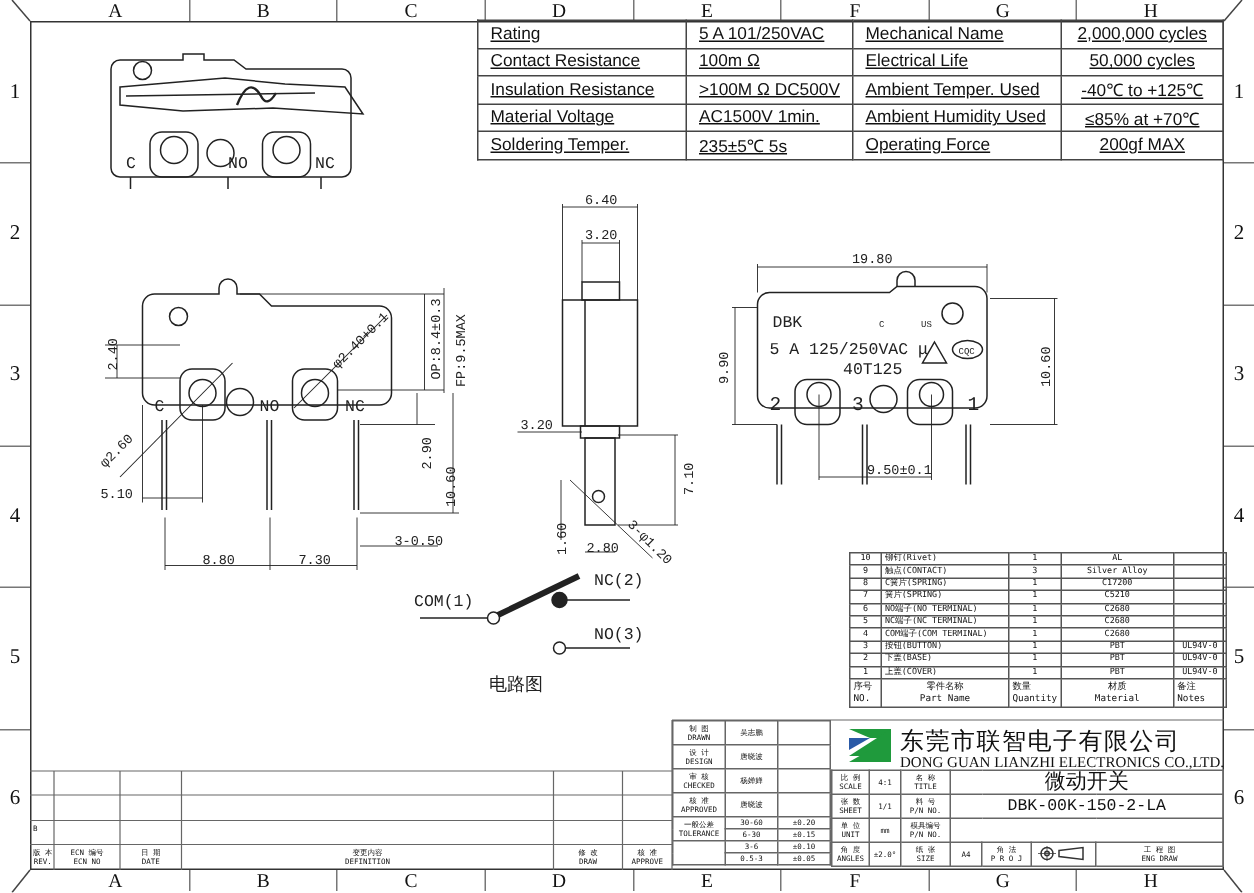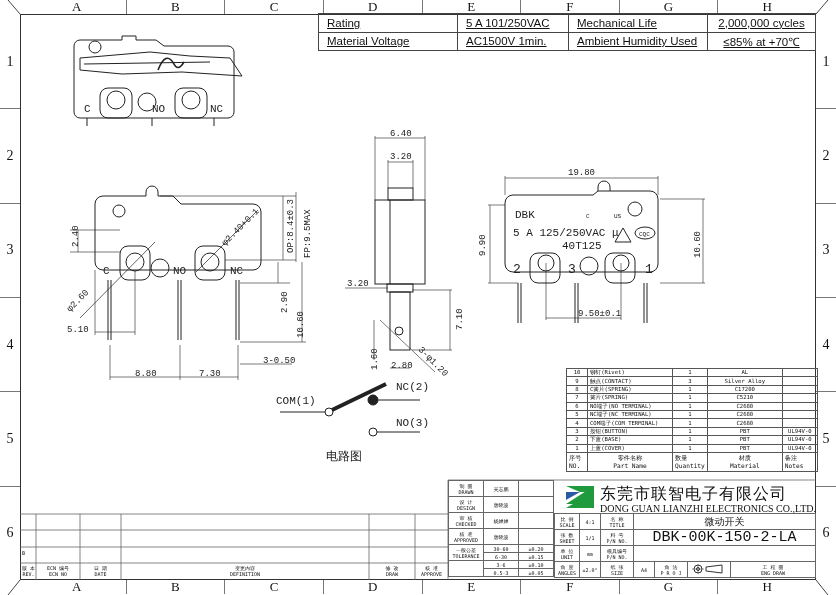--- a/index.html
+++ b/index.html
@@ -69,28 +69,46 @@
   <div>6</div>
 </div>
 
 <div class="abs" style="left:20px;top:14px;width:796px;height:566px;border:1px solid #333;box-sizing:border-box;"></div>
 
 <table class="spec">
   <tbody>
       <tr>
     <td style="width:122px">Rating</td>
     <td style="width:94px">5 A  101/250VAC</td>
-    <td style="width:122px">Mechanical Life</td>
+    <td style="width:122px">Mechanical Name</td>
     <td class="c">2,000,000 cycles</td>
+  </tr>
+  <tr>
+    <td>Contact Resistance</td>
+    <td>100m Ω</td>
+    <td>Electrical Life</td>
+    <td class="c">50,000 cycles</td>
+  </tr>
+  <tr>
+    <td>Insulation Resistance</td>
+    <td>&gt;100M Ω  DC500V</td>
+    <td>Ambient Temper. Used</td>
+    <td class="c">-40℃ to +125℃</td>
   </tr>
   <tr>
     <td>Material Voltage</td>
     <td>AC1500V  1min.</td>
     <td>Ambient Humidity Used</td>
     <td class="c">≤85% at +70℃</td>
+  </tr>
+  <tr>
+    <td>Soldering Temper.</td>
+    <td>235±5℃ 5s</td>
+    <td>Operating Force</td>
+    <td class="c">200gf  MAX</td>
   </tr>
 </tbody>
   </table>
 
 <svg class="abs" style="left:0;top:0" width="836" height="595">
   <g stroke="#222" fill="none" stroke-width="1">
 
     <g>
       <path d="M74,46 a6,6 0 0 1 6,-6 h42 v-4 h14 v4 h20 l8,6 h64 a6,6 0 0 1 6,6 v60 a6,6 0 0 1 -6,6 h-148 a6,6 0 0 1 -6,-6 z"></path>
       <circle cx="95" cy="47" r="6"></circle>
@@ -427,29 +445,29 @@
 <div class="abs" style="left:600px;top:503px;font-family:'Liberation Serif',serif;font-size:10px;">DONG GUAN LIANZHI ELECTRONICS CO.,LTD.</div>
 
 <table class="tb" style="left:554px;top:513px;width:262px;">
   <tbody>
       <tr>
     <td style="width:22px;height:15px;white-space:pre">比 例
 SCALE</td>
     <td style="width:18px">4:1</td>
     <td style="width:30px;white-space:pre">名 称
 TITLE</td>
-    <td colspan="4" style="font-family:Liberation Serif, serif;font-size:10px">微动开关</td>
+    <td colspan="4" style="font-family:Liberation Serif, serif;font-size:14px">微动开关</td>
   </tr>
   <tr>
     <td style="height:15px;white-space:pre">张 数
 SHEET</td>
     <td>1/1</td>
     <td style="white-space:pre">料 号
 P/N NO.</td>
-    <td colspan="4" style="font-family:'Liberation Mono',monospace;font-size:15px">DBK-00K-150-2-LA</td>
+    <td colspan="4" style="font-family:'Liberation Mono',monospace;font-size:11px">DBK-00K-150-2-LA</td>
   </tr>
   <tr>
     <td style="height:15px;white-space:pre">单 位
 UNIT</td>
     <td>mm</td>
     <td style="white-space:pre">模具编号
 P/N NO.</td>
     <td colspan="4"></td>
   </tr>
   <tr>

